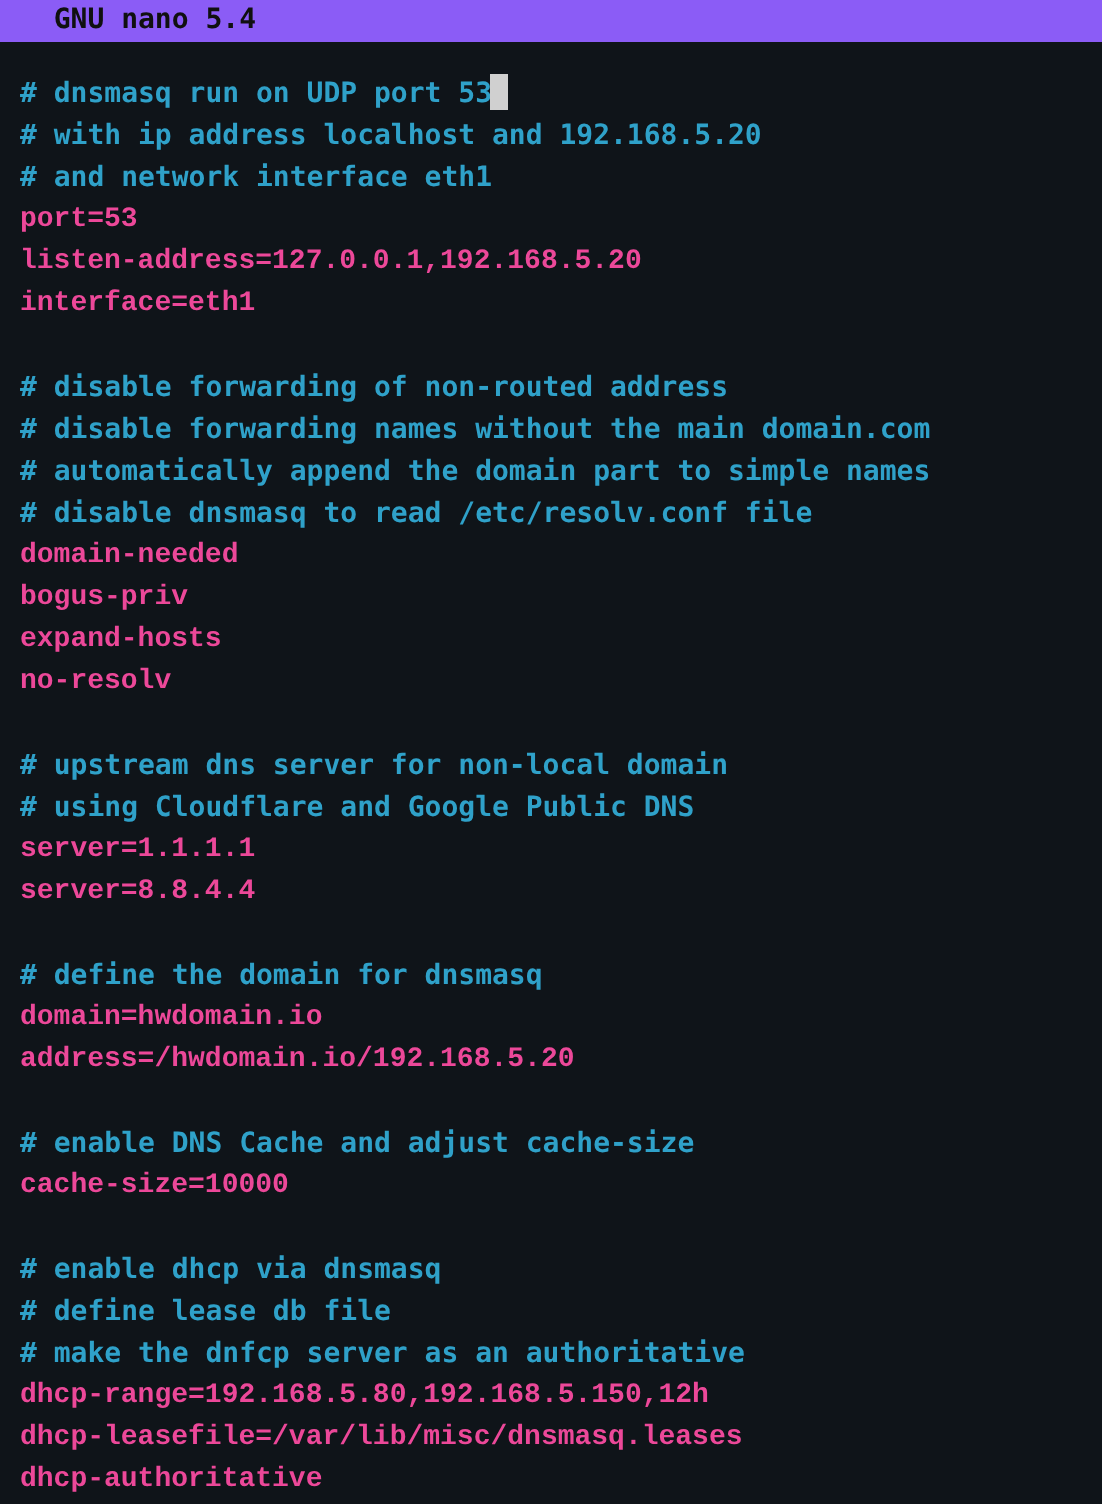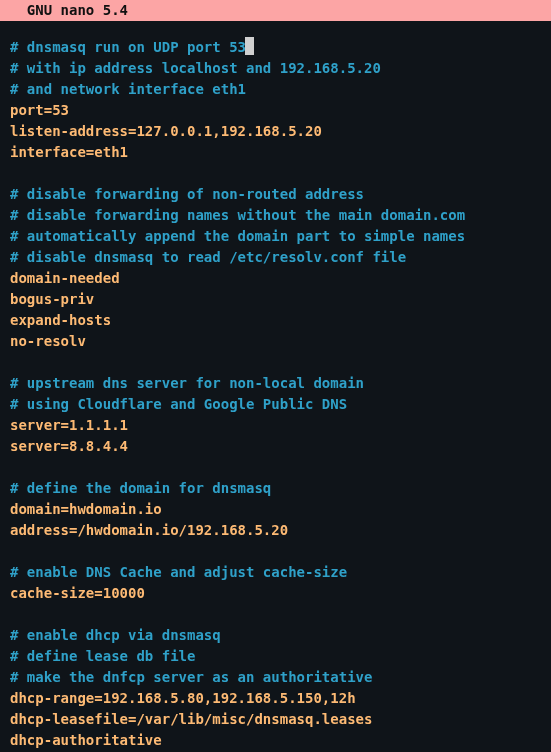--- a/index.html
+++ b/index.html
@@ -1,22 +1,22 @@
 <!DOCTYPE html>
 <html><head>
 <meta charset="utf-8">
 <style>
   * { margin:0; padding:0; box-sizing:border-box; }
   html,body { width:551px; height:752px; background:#0f1419; overflow:hidden; }
   body { font-family:"DejaVu Sans Mono","Liberation Mono",Menlo,Consolas,monospace; font-size:14px; line-height:21px; color:#e6e6e6; font-weight:600; }
-  .titlebar { background:#fca5a5; color:#101010; height:21px; padding-left:10px; white-space:pre; font-weight:700; }
+  .titlebar { background:#8b5cf6; color:#101010; height:21px; padding-left:10px; white-space:pre; font-weight:700; }
   .editor { background:#0f1419; padding:16px 10px 10px 10px; white-space:pre; }
   .line { display:block; height:21px; }
   .comment { color:#2fa1c9; }
-  .plain   { color:#fdba74; }
+  .plain   { color:#ec4899;font-family:Liberation Mono, monospace; }
   .cursor  { display:inline-block; width:9px; height:18px; background:#d0d0d0; vertical-align:text-bottom; margin-left:-1px; }
 </style>
 </head>
 <body>
 
 <div class="titlebar">  GNU nano 5.4</div>
 
 <div id="editor" class="editor"><span class="line comment"># dnsmasq run on UDP port 53<span class="cursor"></span></span><span class="line comment"># with ip address localhost and 192.168.5.20</span><span class="line comment"># and network interface eth1</span><span class="line plain">port=53</span><span class="line plain">listen-address=127.0.0.1,192.168.5.20</span><span class="line plain">interface=eth1</span><span class="line plain"></span><span class="line comment"># disable forwarding of non-routed address</span><span class="line comment"># disable forwarding names without the main domain.com</span><span class="line comment"># automatically append the domain part to simple names</span><span class="line comment"># disable dnsmasq to read /etc/resolv.conf file</span><span class="line plain">domain-needed</span><span class="line plain">bogus-priv</span><span class="line plain">expand-hosts</span><span class="line plain">no-resolv</span><span class="line plain"></span><span class="line comment"># upstream dns server for non-local domain</span><span class="line comment"># using Cloudflare and Google Public DNS</span><span class="line plain">server=1.1.1.1</span><span class="line plain">server=8.8.4.4</span><span class="line plain"></span><span class="line comment"># define the domain for dnsmasq</span><span class="line plain">domain=hwdomain.io</span><span class="line plain">address=/hwdomain.io/192.168.5.20</span><span class="line plain"></span><span class="line comment"># enable DNS Cache and adjust cache-size</span><span class="line plain">cache-size=10000</span><span class="line plain"></span><span class="line comment"># enable dhcp via dnsmasq</span><span class="line comment"># define lease db file</span><span class="line comment"># make the dnfcp server as an authoritative</span><span class="line plain">dhcp-range=192.168.5.80,192.168.5.150,12h</span><span class="line plain">dhcp-leasefile=/var/lib/misc/dnsmasq.leases</span><span class="line plain">dhcp-authoritative</span></div>
 
 </body></html>

